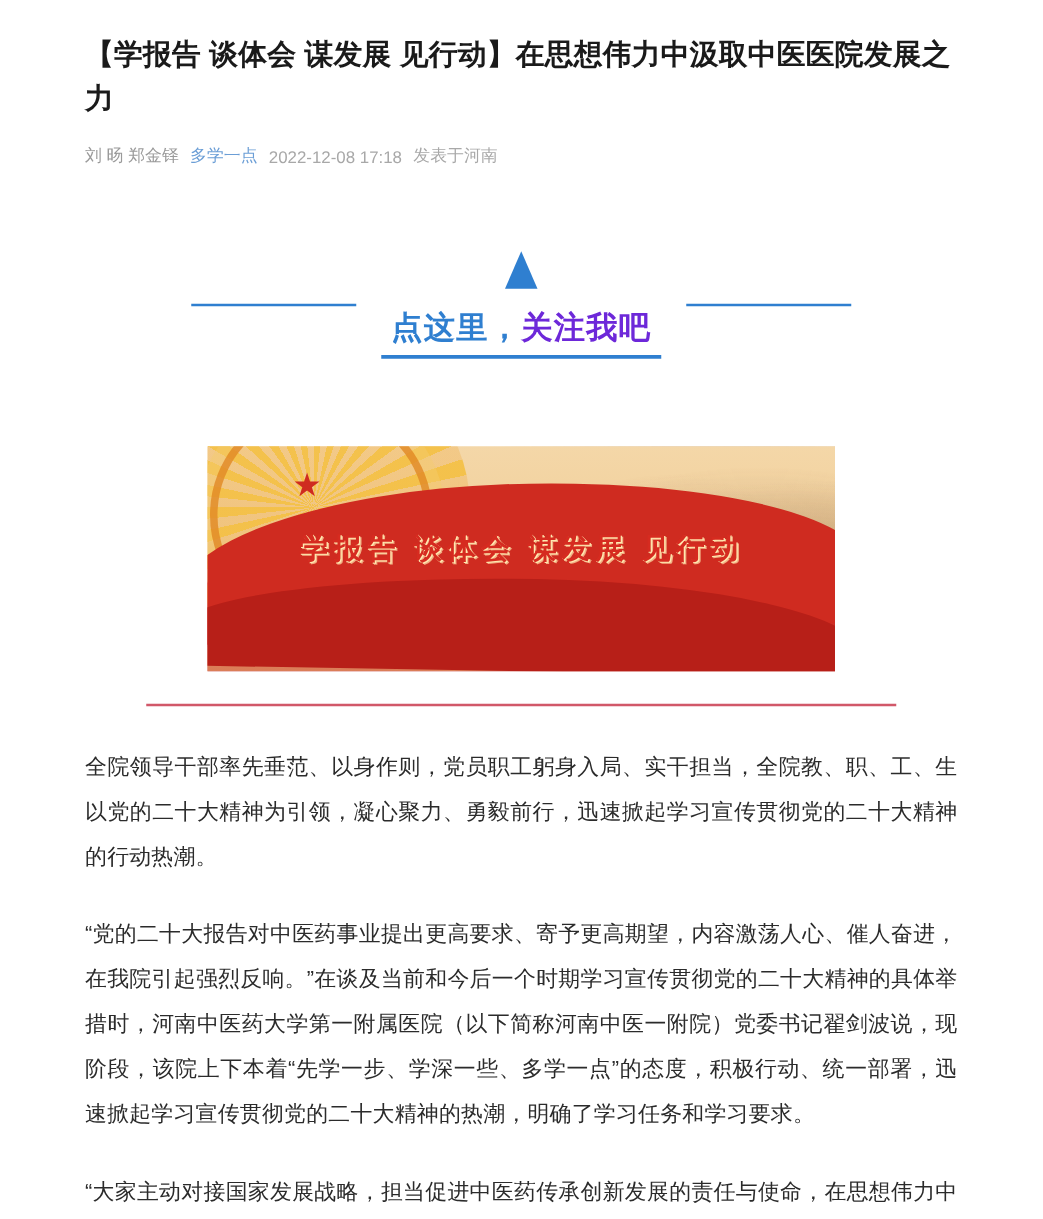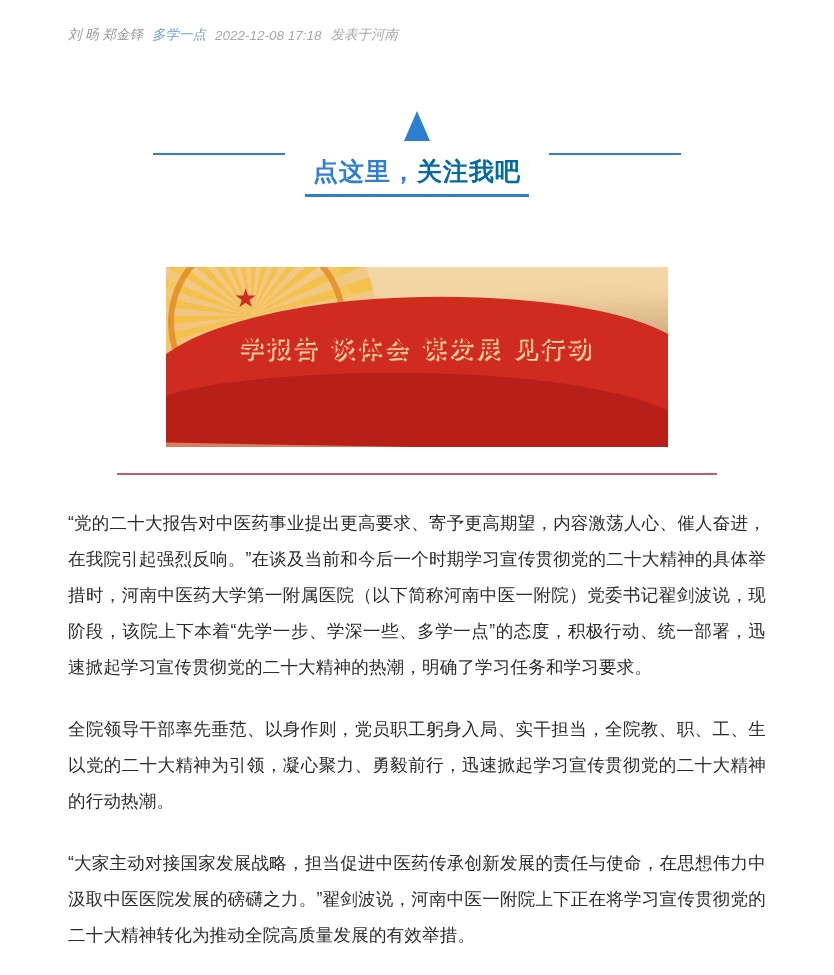--- a/index.html
+++ b/index.html
@@ -28,21 +28,20 @@
     margin: 0 0 20px 0;
   }
   .meta-row {
     display: flex;
     align-items: center;
     flex-wrap: wrap;
     gap: 9px;
     font-size: 13.5px;
     color: #9a9a9a;
     margin-bottom: 10px;
-    font-style: italic;
   }
   .meta-author {
     color: #9a9a9a;
   }
   .meta-source {
     color: #6b9ed6;
     cursor: pointer;
   }
   .meta-date, .meta-location {
     color: #a8a8a8;
@@ -85,21 +84,21 @@
     border-bottom: 30px solid #2f7fd0;
     margin-bottom: 14px;
   }
   .follow-text {
     font-size: 25px;
     font-weight: 700;
     letter-spacing: 1px;
     white-space: nowrap;
   }
   .follow-text .blue { color: #2f7fd0; }
-  .follow-text .orange { color: #0369a1; }
+  .follow-text .orange { color: #6d28d9; }
   .follow-underline {
     margin-top: 6px;
     width: 224px;
     height: 3px;
     background: #2f7fd0;
   }
 
   
   .poster-wrap {
     margin-top: 58px;
@@ -217,20 +216,21 @@
     margin: 0 0 26px 0;
     text-align: justify;
     letter-spacing: 0.2px;
   }
 </style>
 </head>
 <body>
 
 <div class="page">
 
+  <h1 class="article-title">【学报告 谈体会 谋发展 见行动】在思想伟力中汲取中医医院发展之力</h1>
 
   <div class="meta-row">
     <span class="meta-author">刘 旸 郑金铎</span>
     <span class="meta-source">多学一点</span>
     <span class="meta-date">2022-12-08 17:18</span>
     <span class="meta-location">发表于河南</span>
   </div>
 
   <div class="follow-banner">
     <div class="follow-inner">
@@ -255,18 +255,18 @@
       <div class="wave1"></div>
       <div class="wave3"></div>
       <div class="wave2"></div>
       <div class="poster-title">学报告 谈体会 谋发展 见行动</div>
     </div>
   </div>
 
   <div class="divider"></div>
 
   <div class="body-text">
+    <p>全院领导干部率先垂范、以身作则，党员职工躬身入局、实干担当，全院教、职、工、生以党的二十大精神为引领，凝心聚力、勇毅前行，迅速掀起学习宣传贯彻党的二十大精神的行动热潮。</p>
     <p>“党的二十大报告对中医药事业提出更高要求、寄予更高期望，内容激荡人心、催人奋进，在我院引起强烈反响。”在谈及当前和今后一个时期学习宣传贯彻党的二十大精神的具体举措时，河南中医药大学第一附属医院（以下简称河南中医一附院）党委书记翟剑波说，现阶段，该院上下本着“先学一步、学深一些、多学一点”的态度，积极行动、统一部署，迅速掀起学习宣传贯彻党的二十大精神的热潮，明确了学习任务和学习要求。</p>
-    <p>全院领导干部率先垂范、以身作则，党员职工躬身入局、实干担当，全院教、职、工、生以党的二十大精神为引领，凝心聚力、勇毅前行，迅速掀起学习宣传贯彻党的二十大精神的行动热潮。</p>
     <p>“大家主动对接国家发展战略，担当促进中医药传承创新发展的责任与使命，在思想伟力中汲取中医医院发展的磅礴之力。”翟剑波说，河南中医一附院上下正在将学习宣传贯彻党的二十大精神转化为推动全院高质量发展的有效举措。</p>
   </div>
 
 </div>
 
 </body></html>

